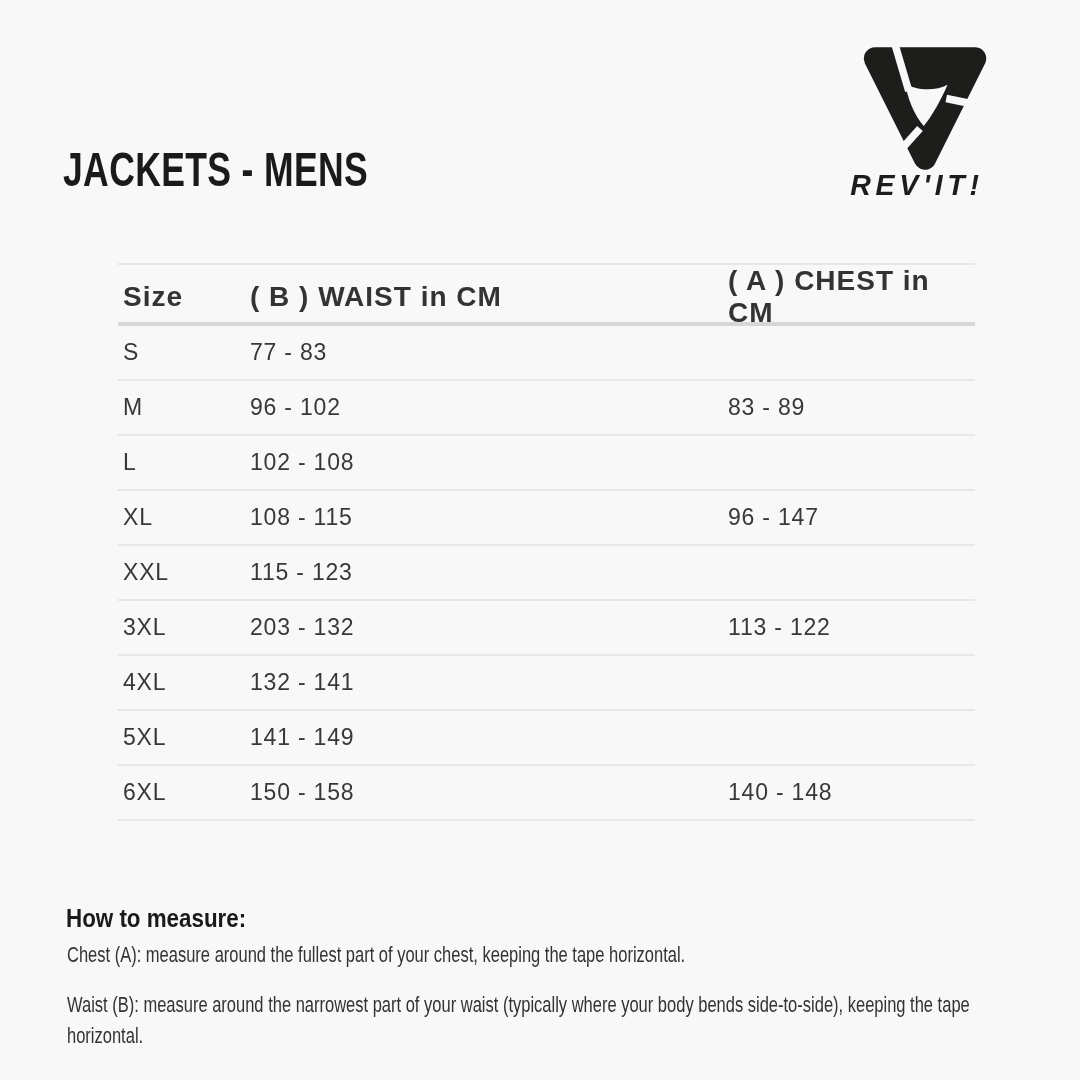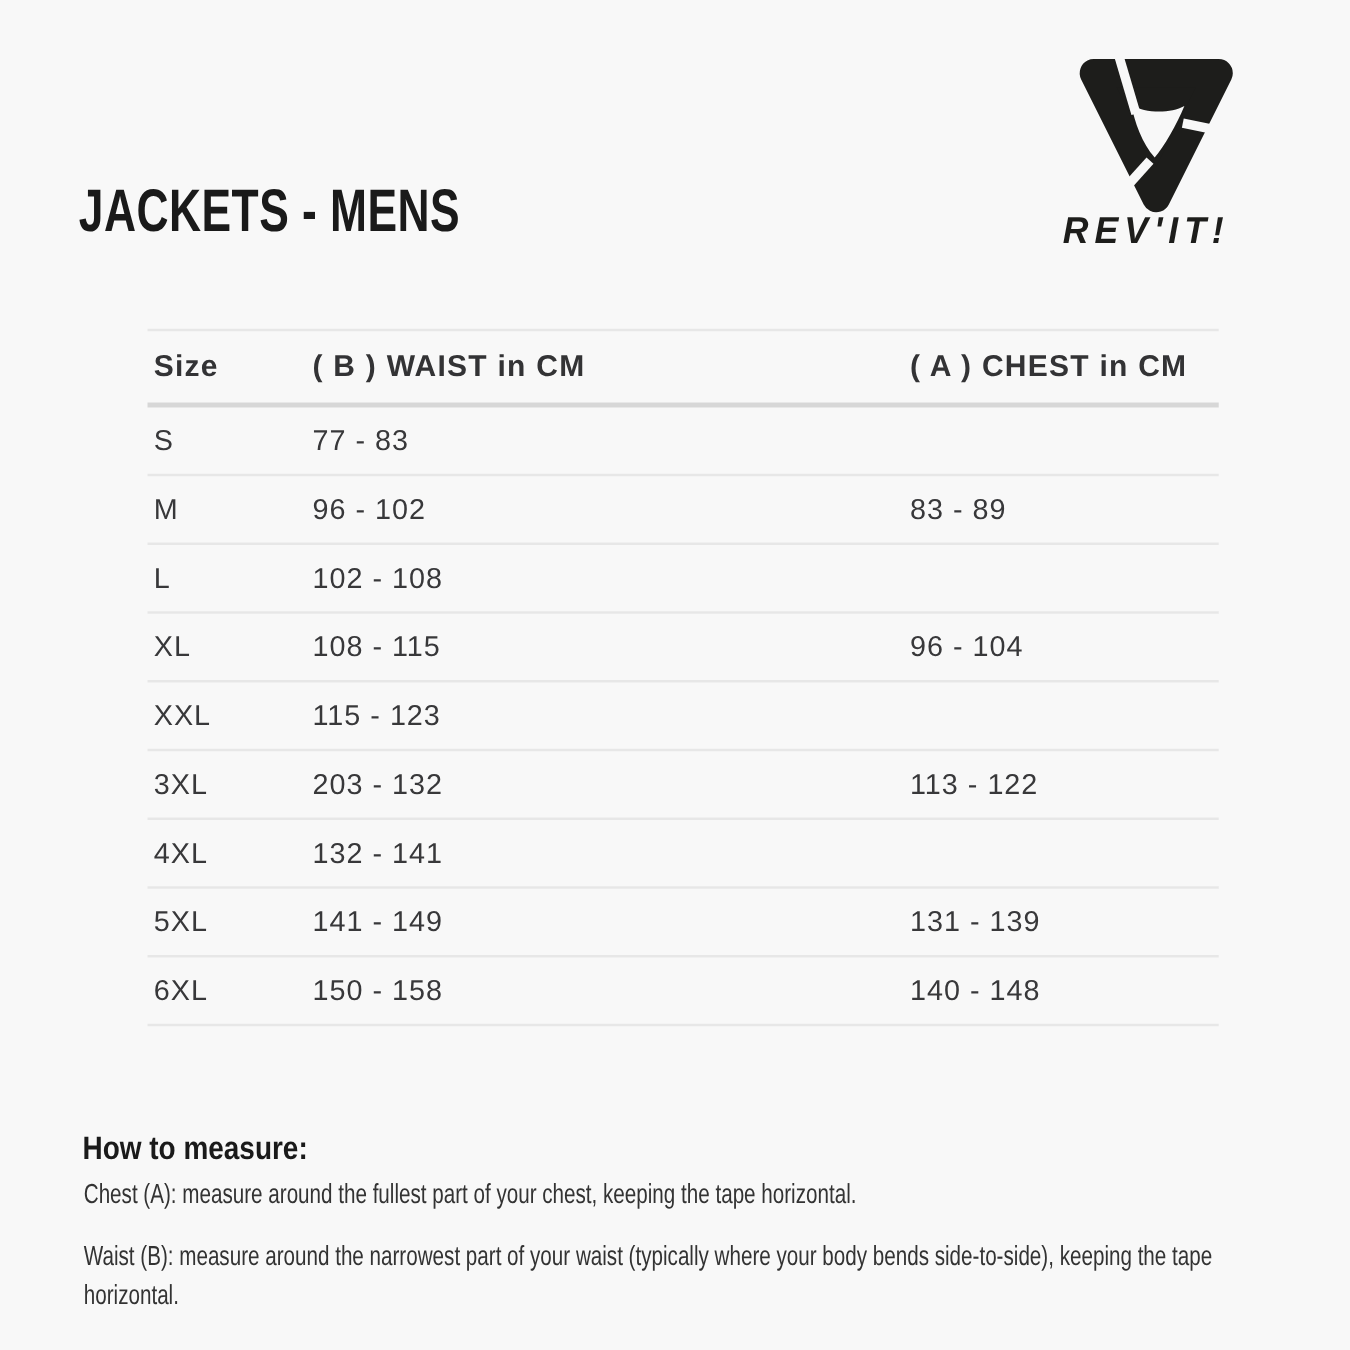--- a/index.html
+++ b/index.html
@@ -75,21 +75,21 @@
     height: 53px;
     border-bottom: 2px solid #e7e7e7;
     font-size: 23px;
     letter-spacing: 0.8px;
     color: #38383a;
   }
   .t-row > div:first-child { padding-left: 5px; }
   .t-header {
     height: 57px;
     font-weight: bold;
-    font-size: 24px;
+    font-size: 28px;
     letter-spacing: 1px;
     border-bottom: 4px solid #d7d7d7;
     color: #333335;
   }
 
   
   .howto-heading {
     position: absolute;
     left: 66px;
     top: 903px;
@@ -146,39 +146,38 @@
     <div>96 - 102</div>
     <div>83 - 89</div>
   </div>
   <div class="t-row">
     <div>L</div>
     <div>102 - 108</div>
   </div>
   <div class="t-row">
     <div>XL</div>
     <div>108 - 115</div>
-    <div>96 - 104</div>
+    <div>96 - 147</div>
   </div>
   <div class="t-row">
     <div>XXL</div>
     <div>115 - 123</div>
   </div>
   <div class="t-row">
     <div>3XL</div>
     <div>203 - 132</div>
     <div>113 - 122</div>
   </div>
   <div class="t-row">
     <div>4XL</div>
     <div>132 - 141</div>
   </div>
   <div class="t-row">
     <div>5XL</div>
     <div>141 - 149</div>
-    <div>131 - 139</div>
   </div>
   <div class="t-row">
     <div>6XL</div>
     <div>150 - 158</div>
     <div>140 - 148</div>
   </div>
 </div>
 
 <div class="howto-heading">How to measure:</div>
 <div class="howto-par howto-chest">Chest (A): measure around the fullest part of your chest, keeping the tape horizontal.</div>

